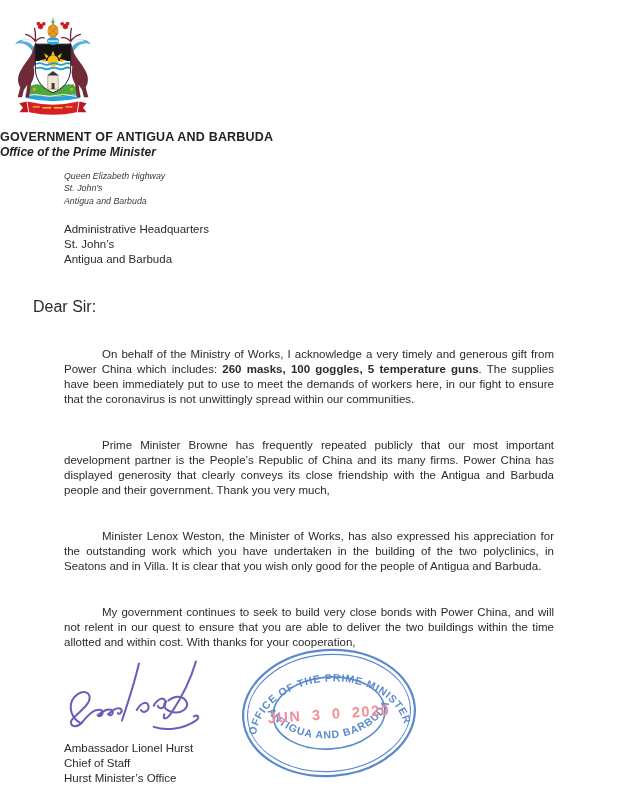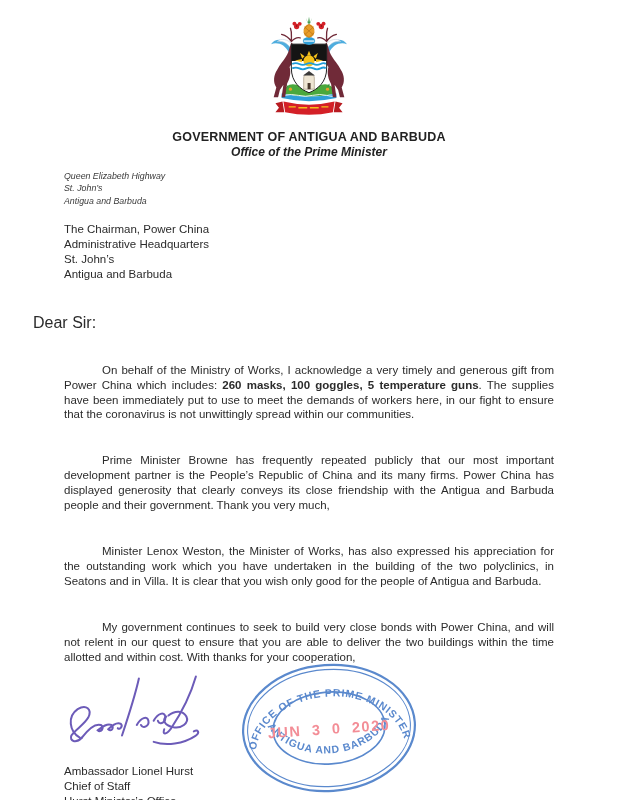--- a/index.html
+++ b/index.html
@@ -8,37 +8,37 @@
     --stamp-blue:#4d7fc9;
     --stamp-date-pink:#f2848e;
   }
   *{margin:0;padding:0;box-sizing:border-box;}
   html,body{background:#ffffff;}
   .page{
     width:618px;height:800px;position:relative;background:#ffffff;
     font-family:"Liberation Sans",sans-serif;color:var(--text);
     overflow:hidden;
   }
-  .letter-header{text-align:center;padding-top:12px;}
+  .letter-header{padding-top:12px;}
   .crest{width:106px;height:112px;display:inline-block;}
   .org-name{font-weight:bold;font-size:12.5px;letter-spacing:.2px;margin-top:2px;color:#222;}
   .office-name{font-weight:bold;font-style:italic;font-size:12px;margin-top:1px;color:#222;}
   .addr-row{display:flex;padding:0 64px;margin-top:11px;
     font-style:italic;font-size:8.8px;line-height:1.4;color:#3a3a3a;}
   .contact-block{text-align:right;}
   .date-line{padding:0 64px;margin-top:17px;font-size:11.5px;}
   .recipient-block{padding:0 64px;margin-top:15px;font-size:11.5px;line-height:1.32;}
   .salutation{padding:0 33px;margin-top:31px;font-size:16px;}
   .body-para{margin:31px 64px 0 64px;font-size:11.5px;line-height:1.3;
     text-align:justify;text-indent:38px;}
   .body-para b{font-weight:bold;}
   .closing-area{position:relative;margin:15px 64px 0 64px;height:150px;}
   .valediction{font-size:11.5px;}
   .signature-wrap{position:absolute;left:-8px;top:-12px;width:170px;height:95px;}
-  .signer-block{position:absolute;left:0;top:84px;font-size:11.5px;line-height:1.32;}
+  .signer-block{position:absolute;left:0;top:76px;font-size:11.5px;line-height:1.32;}
   .stamp-wrap{position:absolute;left:176px;top:-18px;width:178px;height:132px;
     transform:rotate(-4deg);opacity:.92;}
   .stamp-wrap svg{width:100%;height:100%;}
   .stamp-arc-text{font-family:"Liberation Sans",sans-serif;font-weight:bold;font-size:10.5px;letter-spacing:.8px;}
   .stamp-date{font-family:"Liberation Sans",sans-serif;font-weight:bold;font-size:14.5px;letter-spacing:1.5px;word-spacing:5px;}
 </style>
 </head>
 <body>
 
 <div class="page">
@@ -122,21 +122,20 @@
   <div class="addr-row">
     <div class="sender-block">
       <div>Queen Elizabeth Highway</div>
       <div>St. John’s</div>
       <div>Antigua and Barbuda</div>
     </div>
   </div>
 
 
   <div class="recipient-block">
-    <div>The Chairman, Power China</div>
     <div>Administrative Headquarters</div>
     <div>St. John’s</div>
     <div>Antigua and Barbuda</div>
   </div>
 
   <div class="salutation">Dear Sir:</div>
 
   <p class="body-para"><span>On behalf of the Ministry of Works, I acknowledge a very timely and generous gift from Power China which includes: </span><b>260 masks, 100 goggles, 5 temperature guns</b><span>. The supplies have been immediately put to use to meet the demands of workers here, in our fight to ensure that the coronavirus is not unwittingly spread within our communities.</span></p>
   <p class="body-para">Prime Minister Browne has frequently repeated publicly that our most important development partner is the People’s Republic of China and its many firms. Power China has displayed generosity that clearly conveys its close friendship with the Antigua and Barbuda people and their government. Thank you very much,</p>
   <p class="body-para">Minister Lenox Weston, the Minister of Works, has also expressed his appreciation for the outstanding work which you have undertaken in the building of the two polyclinics, in Seatons and in Villa. It is clear that you wish only good for the people of Antigua and Barbuda.</p>

